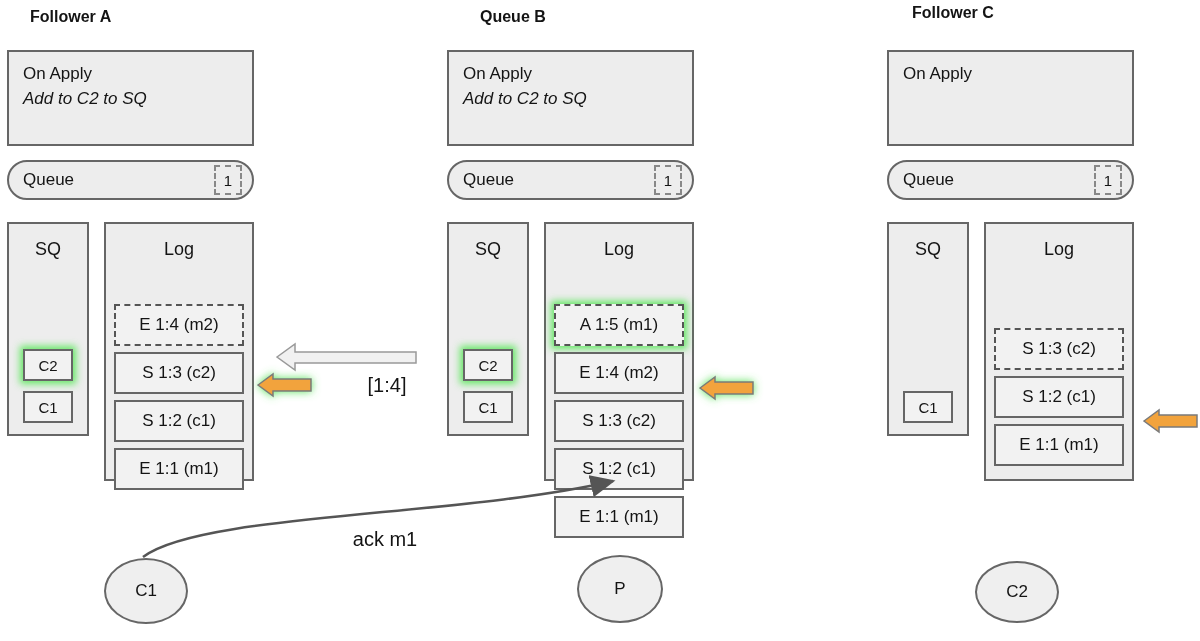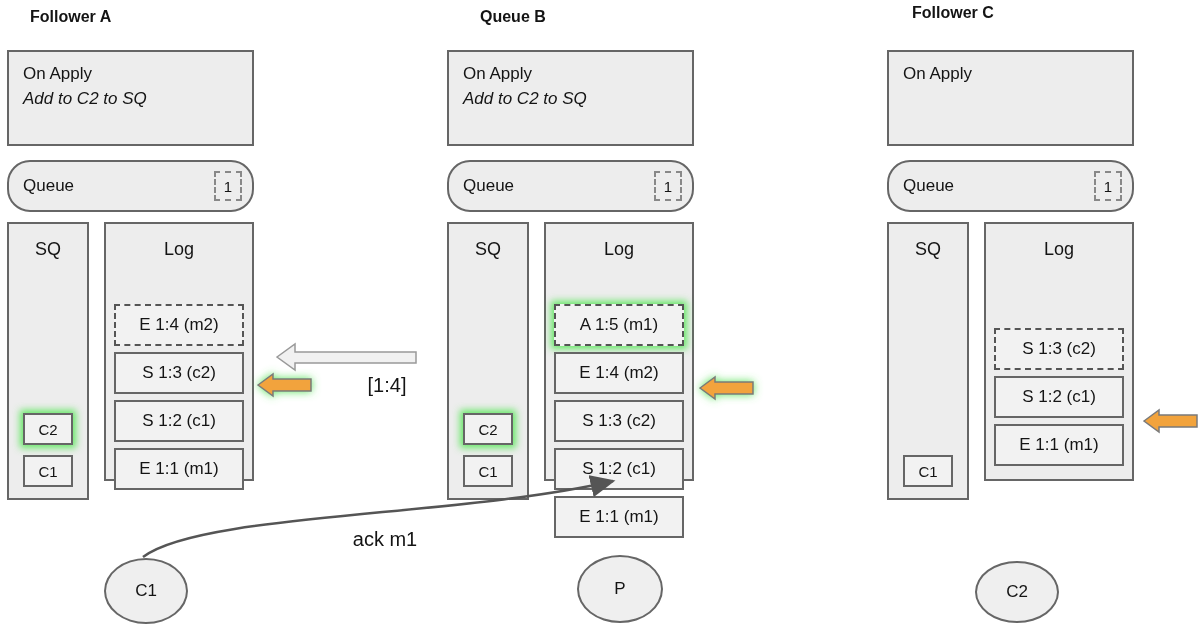--- a/index.html
+++ b/index.html
@@ -14,27 +14,27 @@
   .title{position:absolute;top:8px;font-size:16px;font-weight:bold;white-space:nowrap;}
   .node-a .title{left:23px;}
   .node-b .title{left:33px;}
   .node-c .title{left:25px;top:4px;}
 
   .box{position:absolute;background:#ededed;border:2px solid #666;box-sizing:border-box;}
 
   .on-apply{top:50px;left:0;width:247px;height:96px;padding:10px 14px;font-size:17px;line-height:1.45;}
   .on-apply .detail{font-style:italic;}
 
-  .queue{top:160px;left:0;width:247px;height:52px;border-radius:23px;}
+  .queue{top:160px;left:0;width:247px;height:40px;border-radius:23px;}
   .queue-label{position:absolute;left:14px;top:50%;transform:translateY(-50%);font-size:17px;}
   .queue-count{position:absolute;right:10px;top:50%;transform:translateY(-50%);
     width:28px;height:30px;border:2px dashed #888;box-sizing:border-box;
     display:flex;align-items:center;justify-content:center;font-size:15px;background:transparent;}
 
-  .sq{top:222px;left:0;width:82px;height:278px;display:flex;flex-direction:column;align-items:center;}
+  .sq{top:222px;left:0;width:82px;height:214px;display:flex;flex-direction:column;align-items:center;}
   .log{top:222px;left:97px;width:150px;height:259px;display:flex;flex-direction:column;align-items:center;gap:44px;}
   .col-label{margin-top:15px;font-size:18px;}
 
   .sq-items{margin-top:auto;margin-bottom:11px;display:flex;flex-direction:column;gap:10px;align-items:center;}
   .sq-item{width:50px;height:32px;background:#f2f2f2;border:2px solid #666;box-sizing:border-box;
     display:flex;align-items:center;justify-content:center;font-size:15px;}
 
   .log-entries{margin-top:auto;margin-bottom:13px;display:flex;flex-direction:column;gap:6px;align-items:center;}
   .log-entry{width:130px;height:42px;background:#f2f2f2;border:2px solid #666;box-sizing:border-box;
     display:flex;align-items:center;justify-content:center;font-size:17px;white-space:nowrap;}

